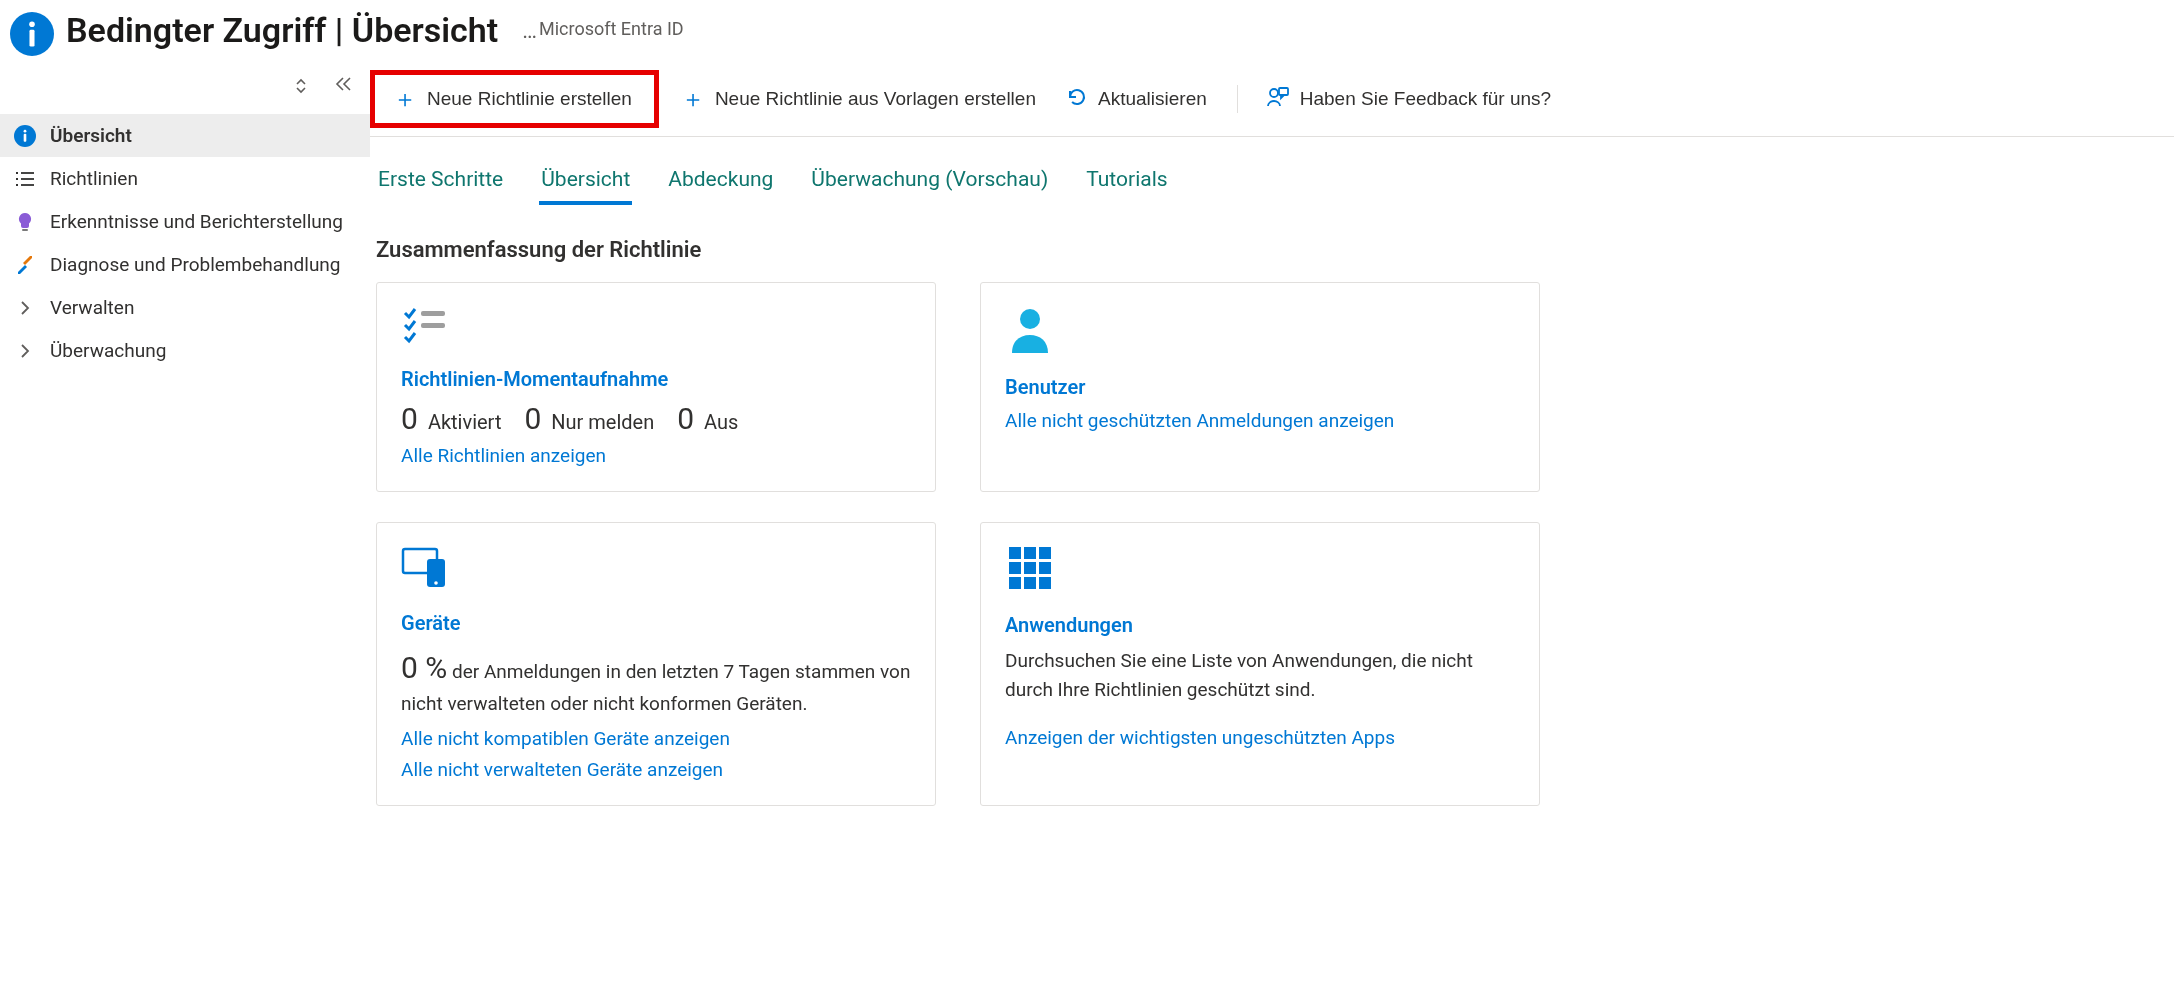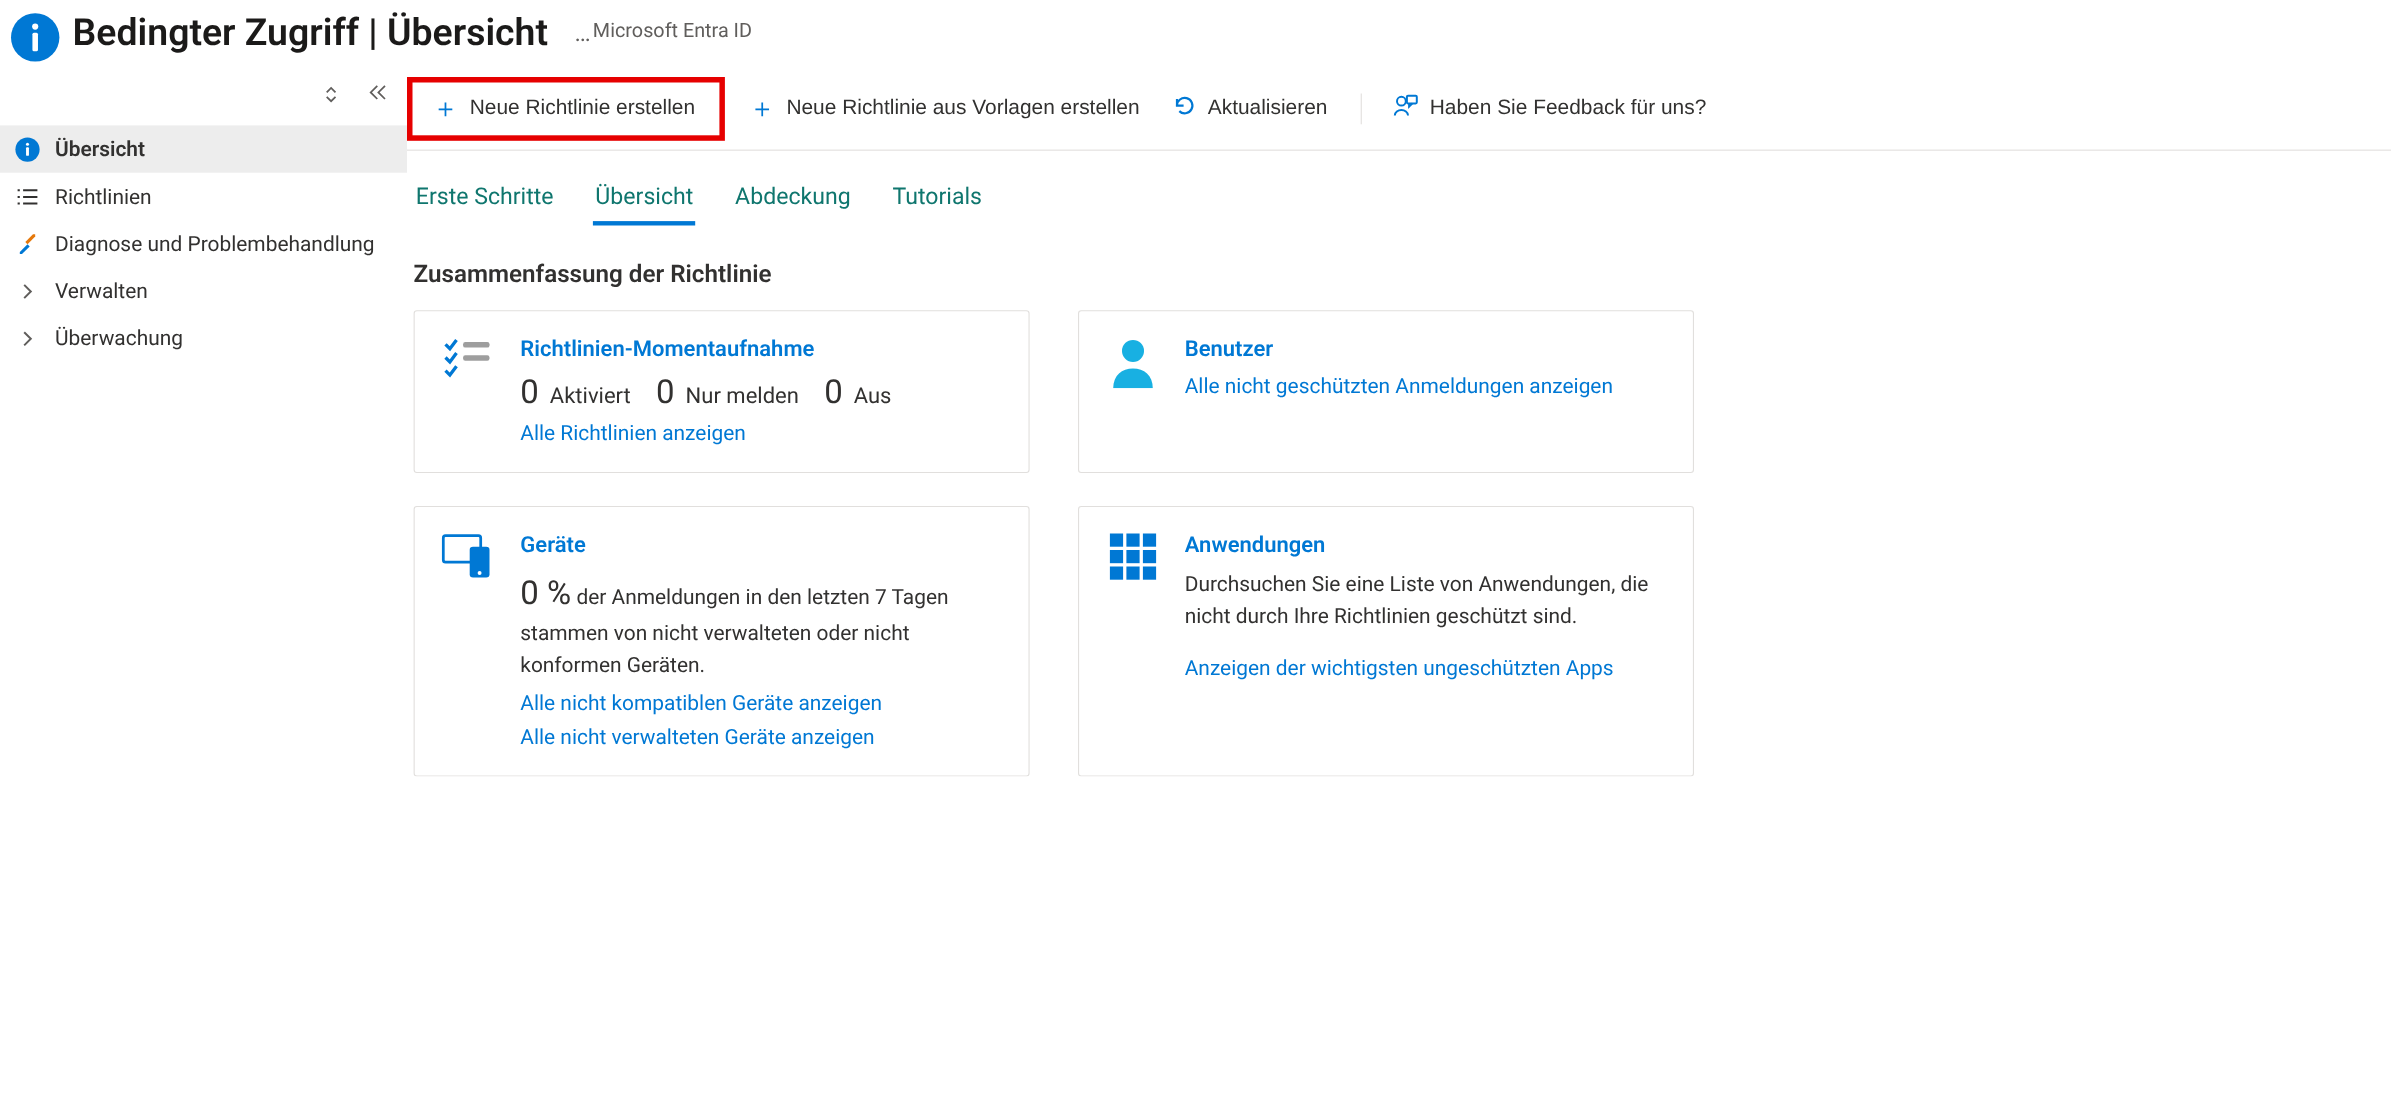--- a/index.html
+++ b/index.html
@@ -76,21 +76,21 @@
   .tab.active { border-bottom: 4px solid #0078d4; font-weight: 400; }
 
   
   .section-title { font-size: 22px; font-weight: 600; padding: 32px 12px 20px 6px; }
 
   
   .cards { display: grid; grid-template-columns: 560px 560px; gap: 30px 44px; padding-left: 6px; }
   .card {
     border: 1px solid #e1dfdd; border-radius: 3px;
     padding: 22px 24px 24px 24px;
-    display: flex; gap: 22px;
+    display: flex; gap: 22px; flex-direction: column;
   }
   .card-icon { width: 50px; flex-shrink: 0; display:flex; justify-content:center; }
   .card-body { flex: 1; }
   .card-title { color: #0078d4; font-weight: 600; font-size: 20px; margin-bottom: 10px; }
   .card-stats { font-size: 20px; color: #323130; margin-bottom: 8px; }
   .card-stats .big { font-size: 30px; font-weight: 400; margin-right: 4px; }
   .card-stats .seg { margin-right: 18px; display:inline-flex; align-items:baseline; gap:6px;}
   .card-desc { font-size: 19px; color: #323130; line-height: 1.5; }
   .card-link { display: block; color: #0078d4; font-size: 19px; margin-top: 8px; cursor: pointer; text-decoration: none; }
 
@@ -161,20 +161,29 @@
               <line x1="6" y1="3" x2="19" y2="3"></line>
             <line x1="1" y1="9" x2="3" y2="9"></line>
               <line x1="6" y1="9" x2="19" y2="9"></line>
             <line x1="1" y1="15" x2="3" y2="15"></line>
               <line x1="6" y1="15" x2="19" y2="15"></line>
           </svg>
         </span>
         <span class="side-item-label">Richtlinien</span>
       </div>
 
+      <div class="side-item">
+        <span class="icon">
+          <svg width="18" height="20" viewBox="0 0 18 20">
+              <path fill="#8a5cd6" d="M9 1a6 6 0 0 0-4 10.5V14a2 2 0 0 0 2 2h4a2 2 0 0 0 2-2v-2.5A6 6 0 0 0 9 1z"></path>
+              <rect x="6" y="17" width="6" height="2" rx="1" fill="#7a7a7a"></rect>
+            </svg>
+        </span>
+        <span class="side-item-label">Erkenntnisse und Berichterstellung</span>
+      </div>
 
       <div class="side-item">
         <span class="icon">
           <svg width="20" height="20" viewBox="0 0 20 20">
               <path fill="#0078d4" d="M3 17l7-7 2 2-7 7H3v-2z"></path>
               <path fill="#e5780b" d="M17 3l-7 7-2-2 7-7h2v2z"></path>
             </svg>
         </span>
         <span class="side-item-label">Diagnose und Problembehandlung</span>
       </div>
@@ -232,20 +241,21 @@
               </svg>
           </span>
           <span>Haben Sie Feedback für uns?</span>
         </button>
       </div>
 
       <div class="tabs">
         <div class="tab">Erste Schritte</div>
         <div class="tab active">Übersicht</div>
         <div class="tab">Abdeckung</div>
+        <div class="tab">Überwachung (Vorschau)</div>
         <div class="tab">Tutorials</div>
       </div>
 
       <div class="section-title">Zusammenfassung der Richtlinie</div>
 
       <div class="cards">
 
         <div class="card">
           <div class="card-icon">
             <svg width="46" height="40" viewBox="0 0 46 40">

